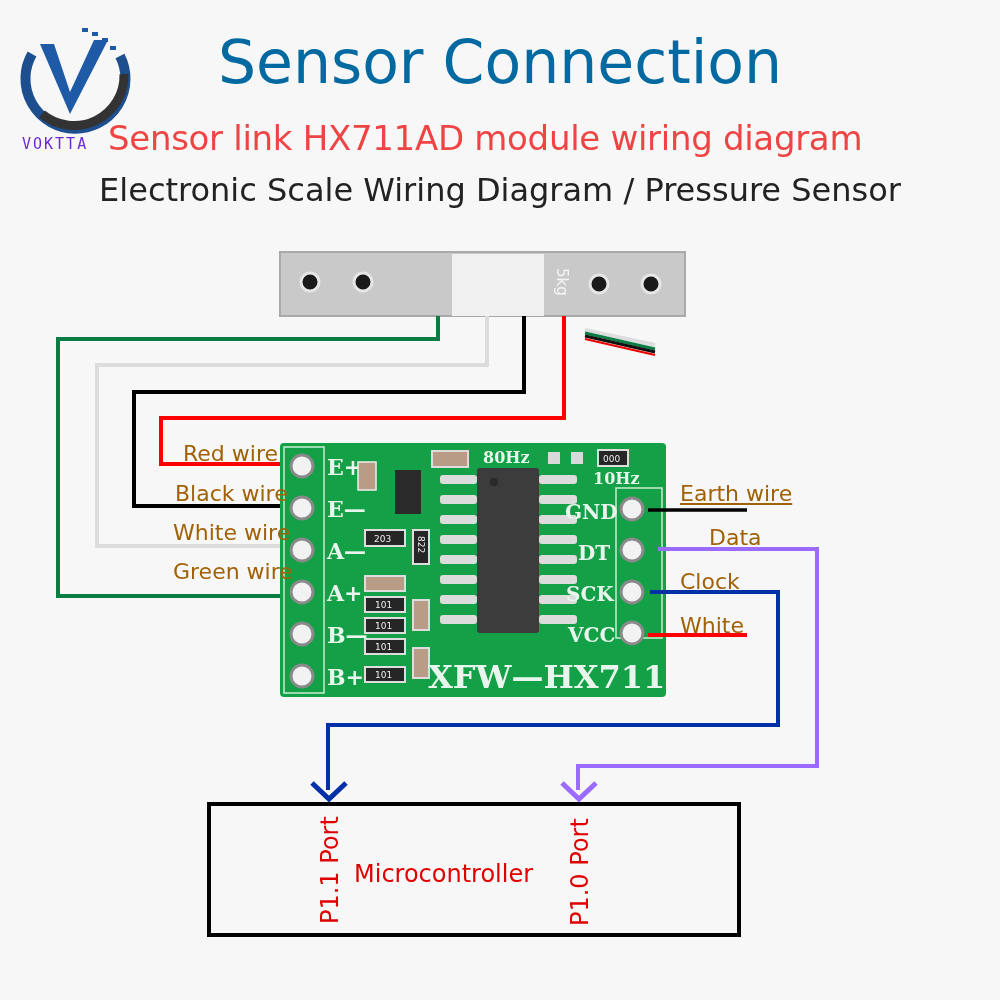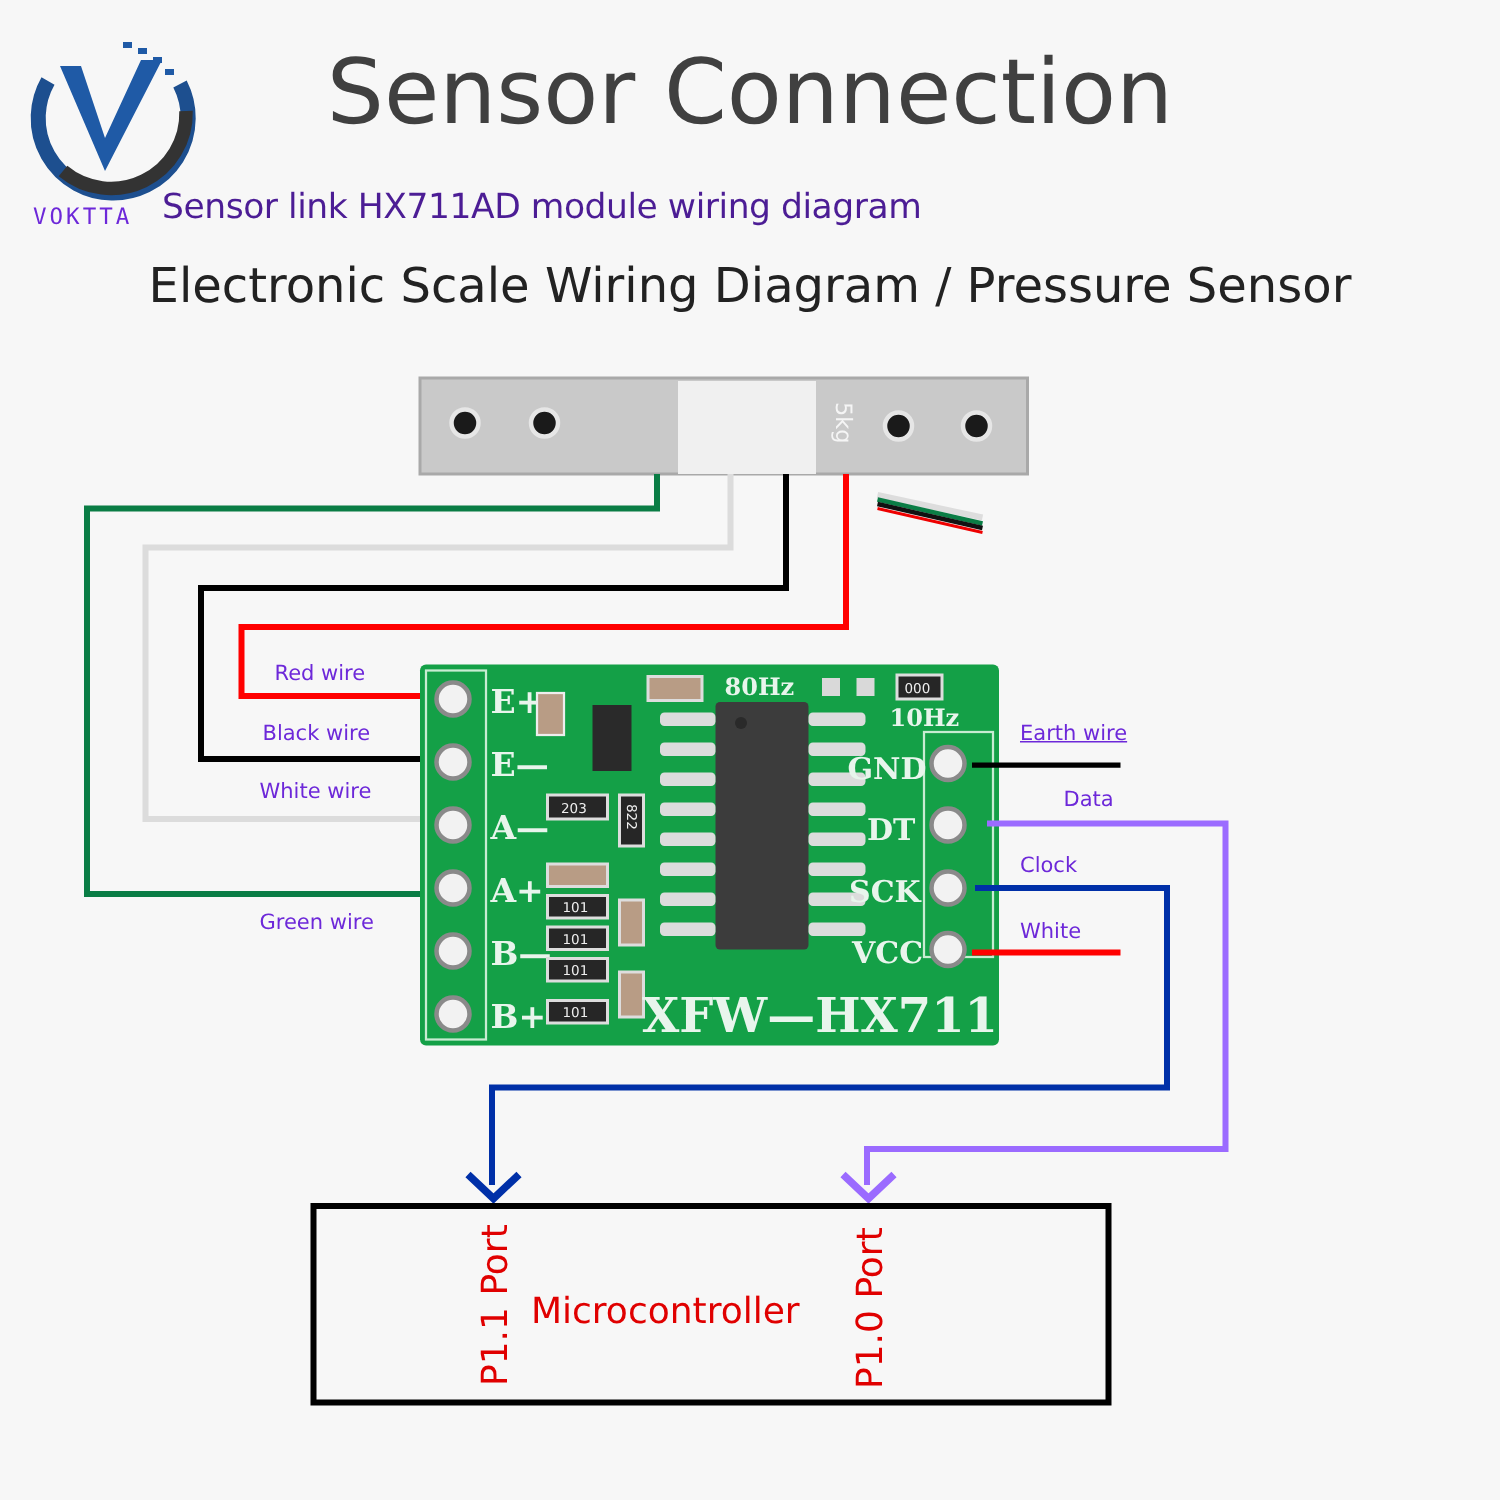--- a/index.html
+++ b/index.html
@@ -1,25 +1,25 @@
 <!DOCTYPE html>
 <html><head>
 <meta charset="utf-8">
 <style>
   html, body { margin:0; padding:0; }
   body { width:1000px; height:1000px; background:#f7f7f7; position:relative; overflow:hidden;
          font-family:"DejaVu Sans", sans-serif; color:#111; }
   .abs { position:absolute; }
-  #title { left:0; width:1000px; top:22px; text-align:center; font-size:60px; line-height:80px; color:#404040; }
-  #subtitle { left:108px; top:118px; font-size:23px; line-height:40px; color:#4c1d95; letter-spacing:-0.3px; }
+  #title { left:0; width:1000px; top:22px; text-align:center; font-size:60px; line-height:80px; color:#0369a1; }
+  #subtitle { left:108px; top:118px; font-size:34px; line-height:40px; color:#ef4444; letter-spacing:-0.3px; }
   #subtitle2 { left:0; width:1000px; top:172px; text-align:center; font-size:32px; line-height:36px; color:#222; }
   #logo { left:12px; top:14px; width:125px; height:130px; }
   #logo-text { left:22px; top:135px; font-size:15px; letter-spacing:2px; color:#6d28d9; font-family:"DejaVu Sans Mono", monospace; }
   svg.diagram { position:absolute; left:0; top:0; width:1000px; height:1000px; }
-  .lbl { position:absolute; font-size:14px; color:#6d28d9; white-space:nowrap; }
+  .lbl { position:absolute; font-size:22px; color:#a16207; white-space:nowrap; }
   .pcb-label { font-family:"DejaVu Serif", serif; fill:#e8f5ec; font-weight:bold; }
   .mcu-text { position:absolute; color:#e00000; font-size:24px; white-space:nowrap; }
   .vert { transform-origin:left top; transform:rotate(-90deg); }
 </style>
 </head>
 <body>
 
 <div id="title" class="abs">Sensor Connection</div>
 <div id="subtitle" class="abs">Sensor link HX711AD module wiring diagram</div>
 <div id="subtitle2" class="abs">Electronic Scale Wiring Diagram / Pressure Sensor</div>
@@ -147,21 +147,21 @@
 
   <polyline points="312,783 329,799 346,783" fill="none" stroke="#0030a8" stroke-width="5"></polyline>
   <polyline points="562,783 579,799 596,783" fill="none" stroke="#9b6bff" stroke-width="5"></polyline>
 
   <rect x="209" y="804" width="530" height="131" fill="none" stroke="#000" stroke-width="4"></rect>
 </svg>
 
 <div class="lbl" style="left:183px; top:441px;">Red wire</div>
 <div class="lbl" style="left:175px; top:481px;">Black wire</div>
 <div class="lbl" style="left:173px; top:520px;">White wire</div>
-<div class="lbl" style="left:173px; top:559px;margin-top:48px;">Green wire</div>
+<div class="lbl" style="left:173px; top:559px;">Green wire</div>
 
 <div class="lbl" style="left:680px; top:481px;text-decoration:underline;">Earth wire</div>
 <div class="lbl" style="left:680px; top:525px;margin-left:29px;">Data</div>
 <div class="lbl" style="left:680px; top:569px;">Clock</div>
 <div class="lbl" style="left:680px; top:613px;">White</div>
 
 <div class="mcu-text" style="left:354px; top:860px;">Microcontroller</div>
 <div class="mcu-text vert" style="left:316px; top:924px;">P1.1 Port</div>
 <div class="mcu-text vert" style="left:566px; top:926px;">P1.0 Port</div>
 

